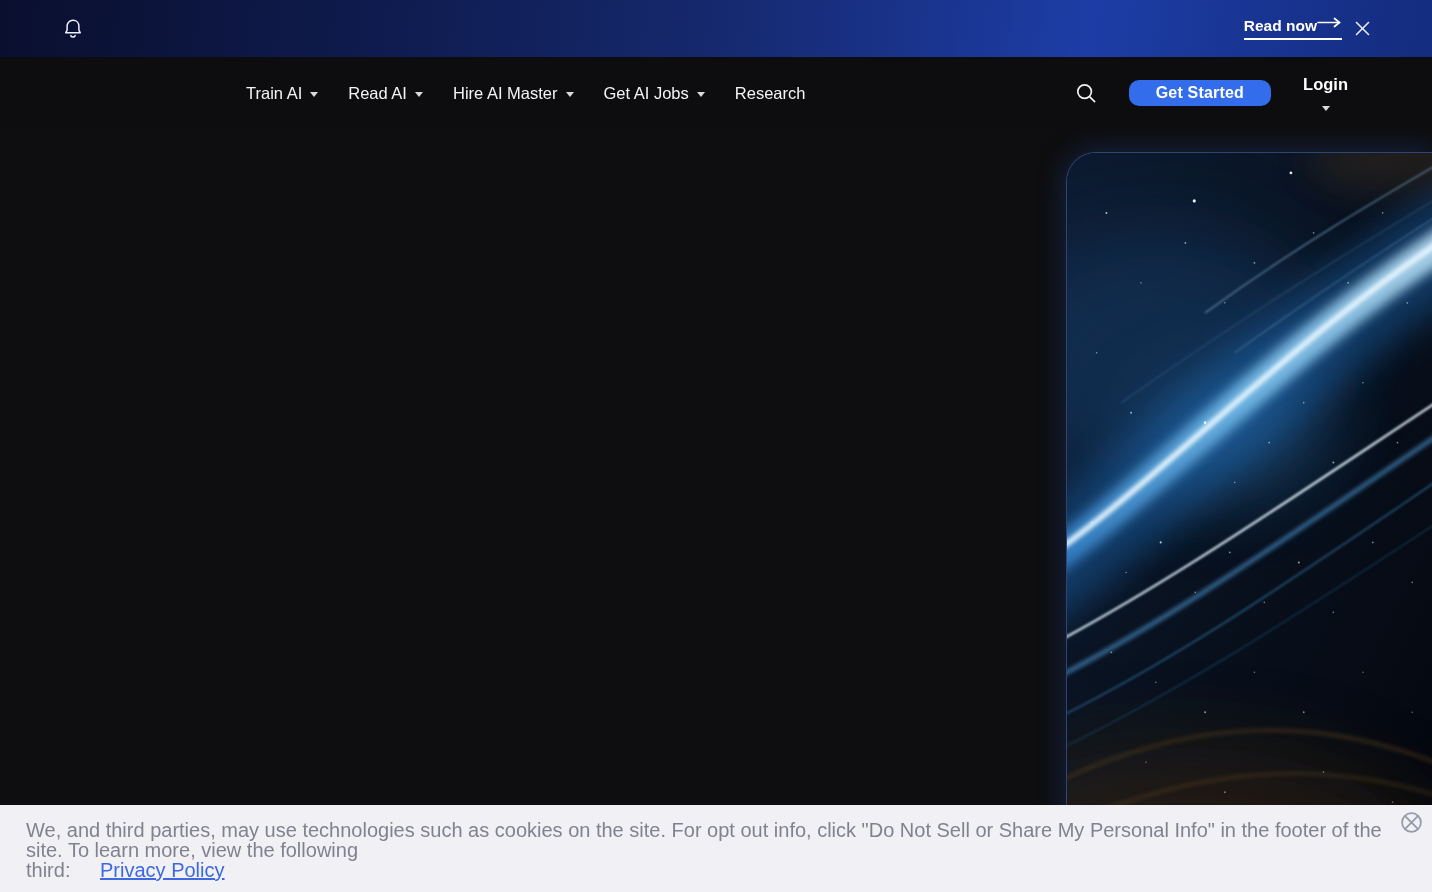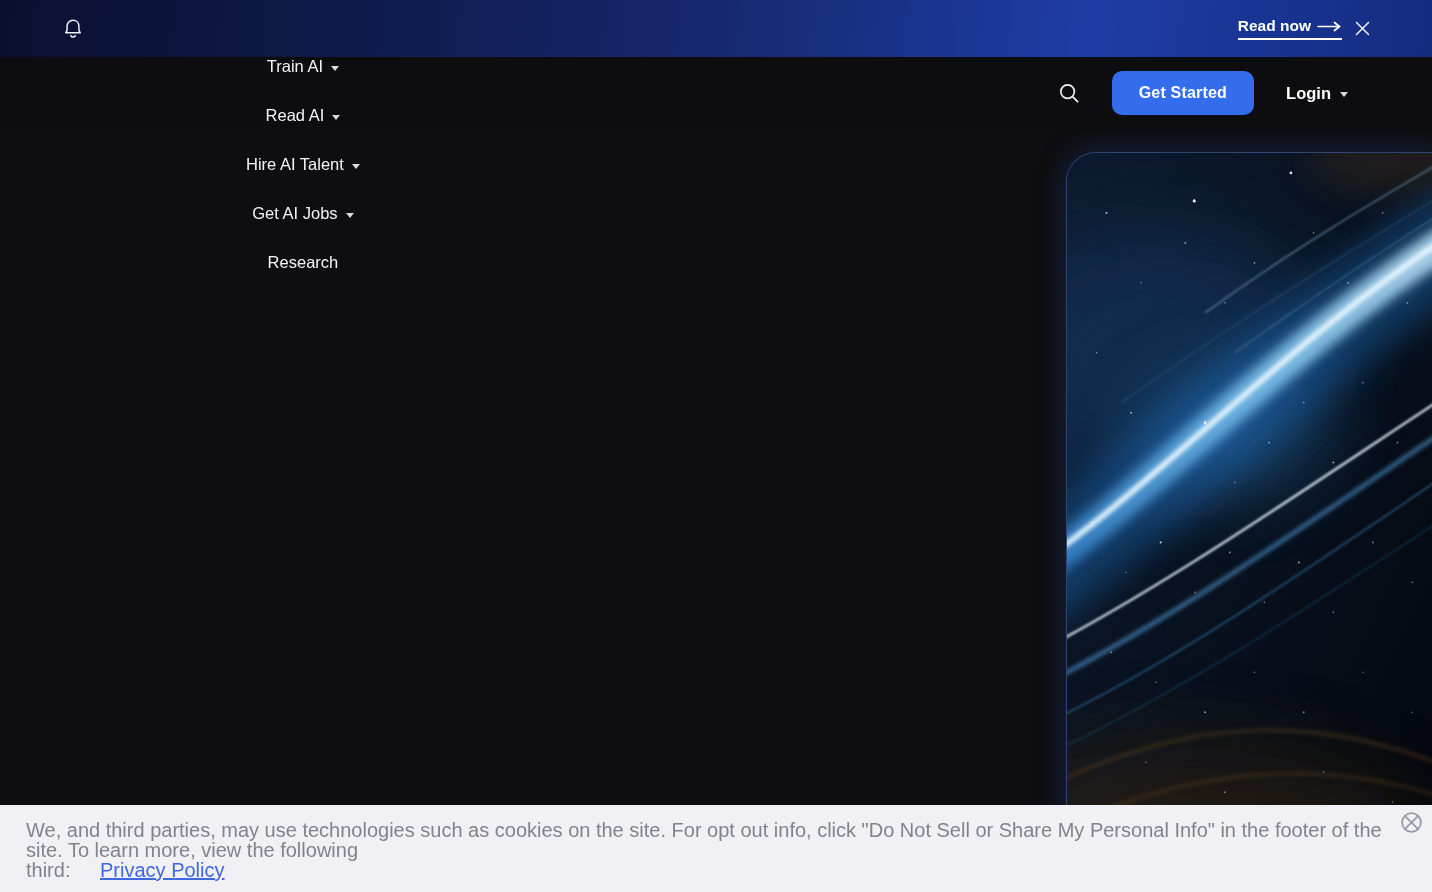--- a/index.html
+++ b/index.html
@@ -15,61 +15,61 @@
     position:absolute; left:0; top:0; width:1432px; height:57px;
     background:linear-gradient(96deg,#0a0f2e 0%,#0f1c50 28%,#16296e 50%,#1d3da6 76%,#142c7e 100%);
     display:flex; align-items:center; z-index:30;
   }
   .banner .bell { position:absolute; left:63px; top:18px; width:20px; height:22px; }
   .banner-msg {
     position:absolute; left:96px; top:0; line-height:57px;
     color:#f2f4f8; font-size:15.5px; font-weight:600; letter-spacing:.2px;
   }
   .read-now {
-    position:absolute; right:90px; top:17px; display:flex; align-items:center; gap:6px;
+    position:absolute; right:90px; top:17px; display:flex; align-items:flex-start; gap:0;
     color:#ffffff; font-size:15.5px; font-weight:700; cursor:pointer;
     padding-bottom:3px; border-bottom:2px solid #ffffff; text-decoration:none;
   }
   .banner-close { position:absolute; right:62px; top:21px; width:15px; height:15px; cursor:pointer; }
 
   
   .nav {
     position:absolute; left:0; top:57px; width:1432px; height:72px;
     background:#0d0d0f; display:flex; align-items:center; z-index:30;
   }
   .brand { position:absolute; left:62px; top:14px; display:flex; align-items:center; gap:12px; cursor:pointer; }
   .brand-mark { width:40px; height:44px; }
   .brand-text {
     color:#ffffff; font-size:21px; font-weight:700; letter-spacing:6.5px;
   }
   .nav-items {
     position:absolute; left:246px; top:0; height:72px;
-    display:flex; align-items:center; gap:30px;flex-direction:column;
+    display:flex; align-items:center; gap:30px;
   }
   .nav-item {
     display:flex; align-items:center; gap:8px; cursor:pointer;
     color:#f4f4f6; font-size:16.5px; font-weight:500;
   }
   .caret {
     width:0; height:0; display:inline-block; margin-top:3px;
     border-left:4.5px solid transparent; border-right:4.5px solid transparent;
     border-top:5.5px solid #d8dadf;
   }
   .nav-right {
     position:absolute; right:84px; top:0; height:72px;
     display:flex; align-items:center; gap:24px;
   }
   .search-btn { width:22px; height:22px; cursor:pointer; margin-right:8px; }
   .cta-btn {
-    height:44px; padding:0 27px; border:none; border-radius:10px;
+    height:26px; padding:0 27px; border:none; border-radius:10px;
     background:#336dec; color:#ffffff; font-family:"Liberation Sans",sans-serif;
     font-size:16px; font-weight:700; cursor:pointer; letter-spacing:.2px;
   }
   .login { display:flex; align-items:center; gap:9px; cursor:pointer;
-    color:#ffffff; font-size:16.5px; font-weight:600; margin-left:8px; }
+    color:#ffffff; font-size:16.5px; font-weight:600; margin-left:8px;flex-direction:column; }
 
   
   .hero-wrap {
     position:absolute; left:1066px; top:152px; width:366px; height:740px;
     border-top-left-radius:30px; overflow:hidden; z-index:5;
     border-top:1.5px solid rgba(90,130,210,.5);
     border-left:1.5px solid rgba(90,130,210,.5);
     box-shadow:0 0 28px 2px rgba(40,90,200,.28);
     background:#060a12;
   }
@@ -121,21 +121,21 @@
     <div class="nav-items">
       <div class="nav-item">
         <span>Train AI</span>
         <i class="caret"></i>
       </div>
       <div class="nav-item">
         <span>Read AI</span>
         <i class="caret"></i>
       </div>
       <div class="nav-item">
-        <span>Hire AI Talent</span>
+        <span>Hire AI Master</span>
         <i class="caret"></i>
       </div>
       <div class="nav-item">
         <span>Get AI Jobs</span>
         <i class="caret"></i>
       </div>
       <div class="nav-item">
         <span>Research</span>
       </div>
     </div>

